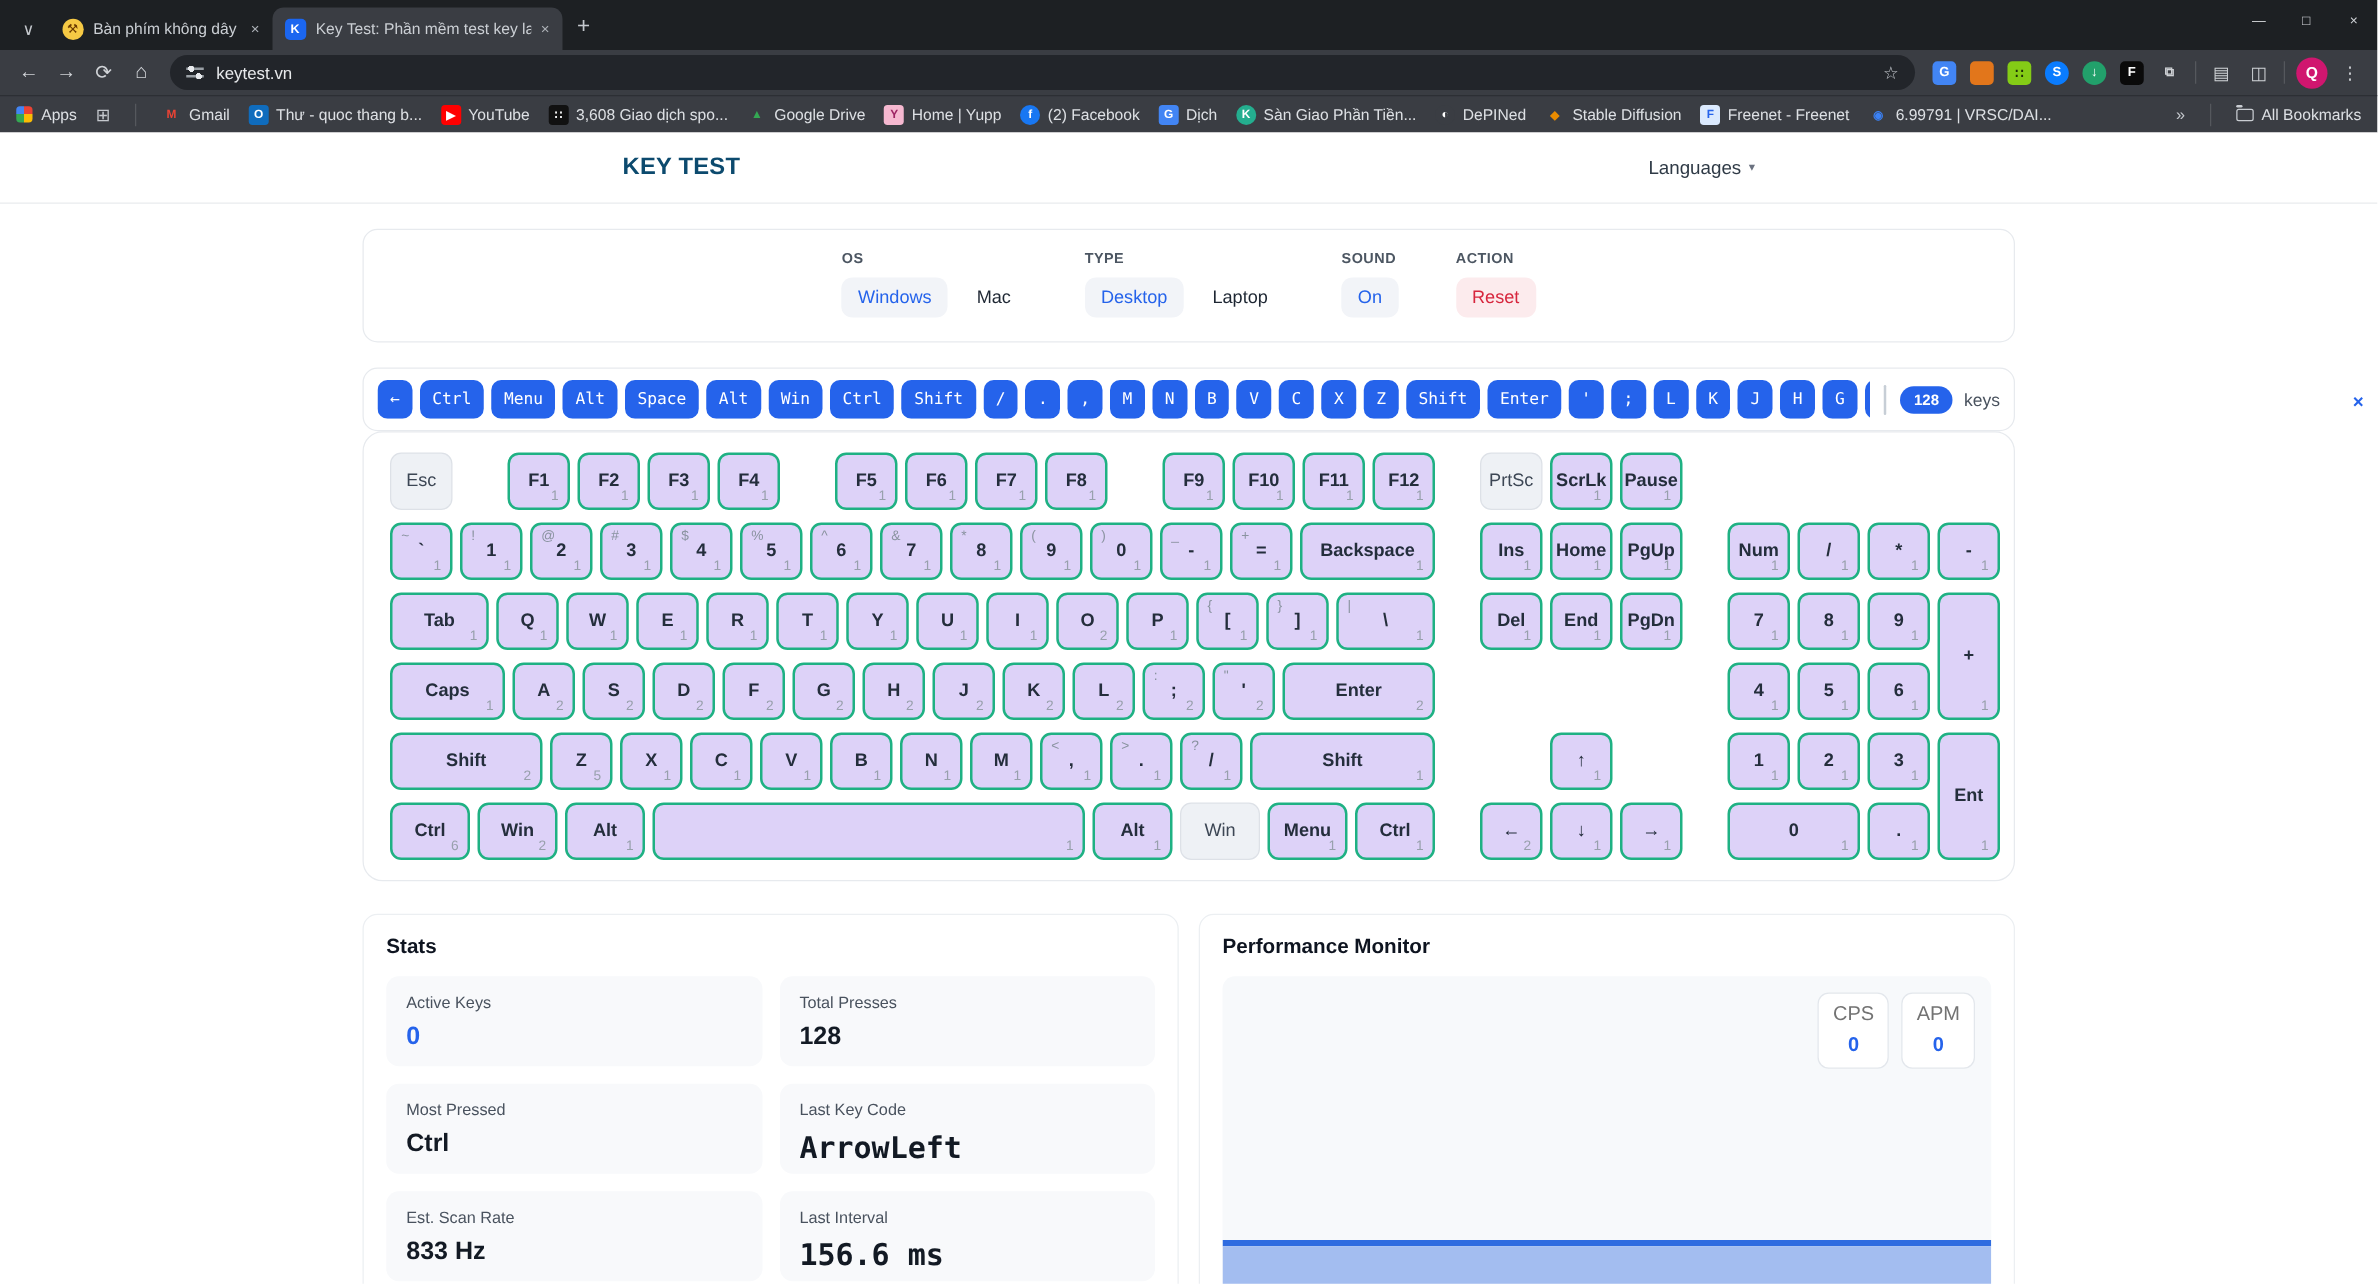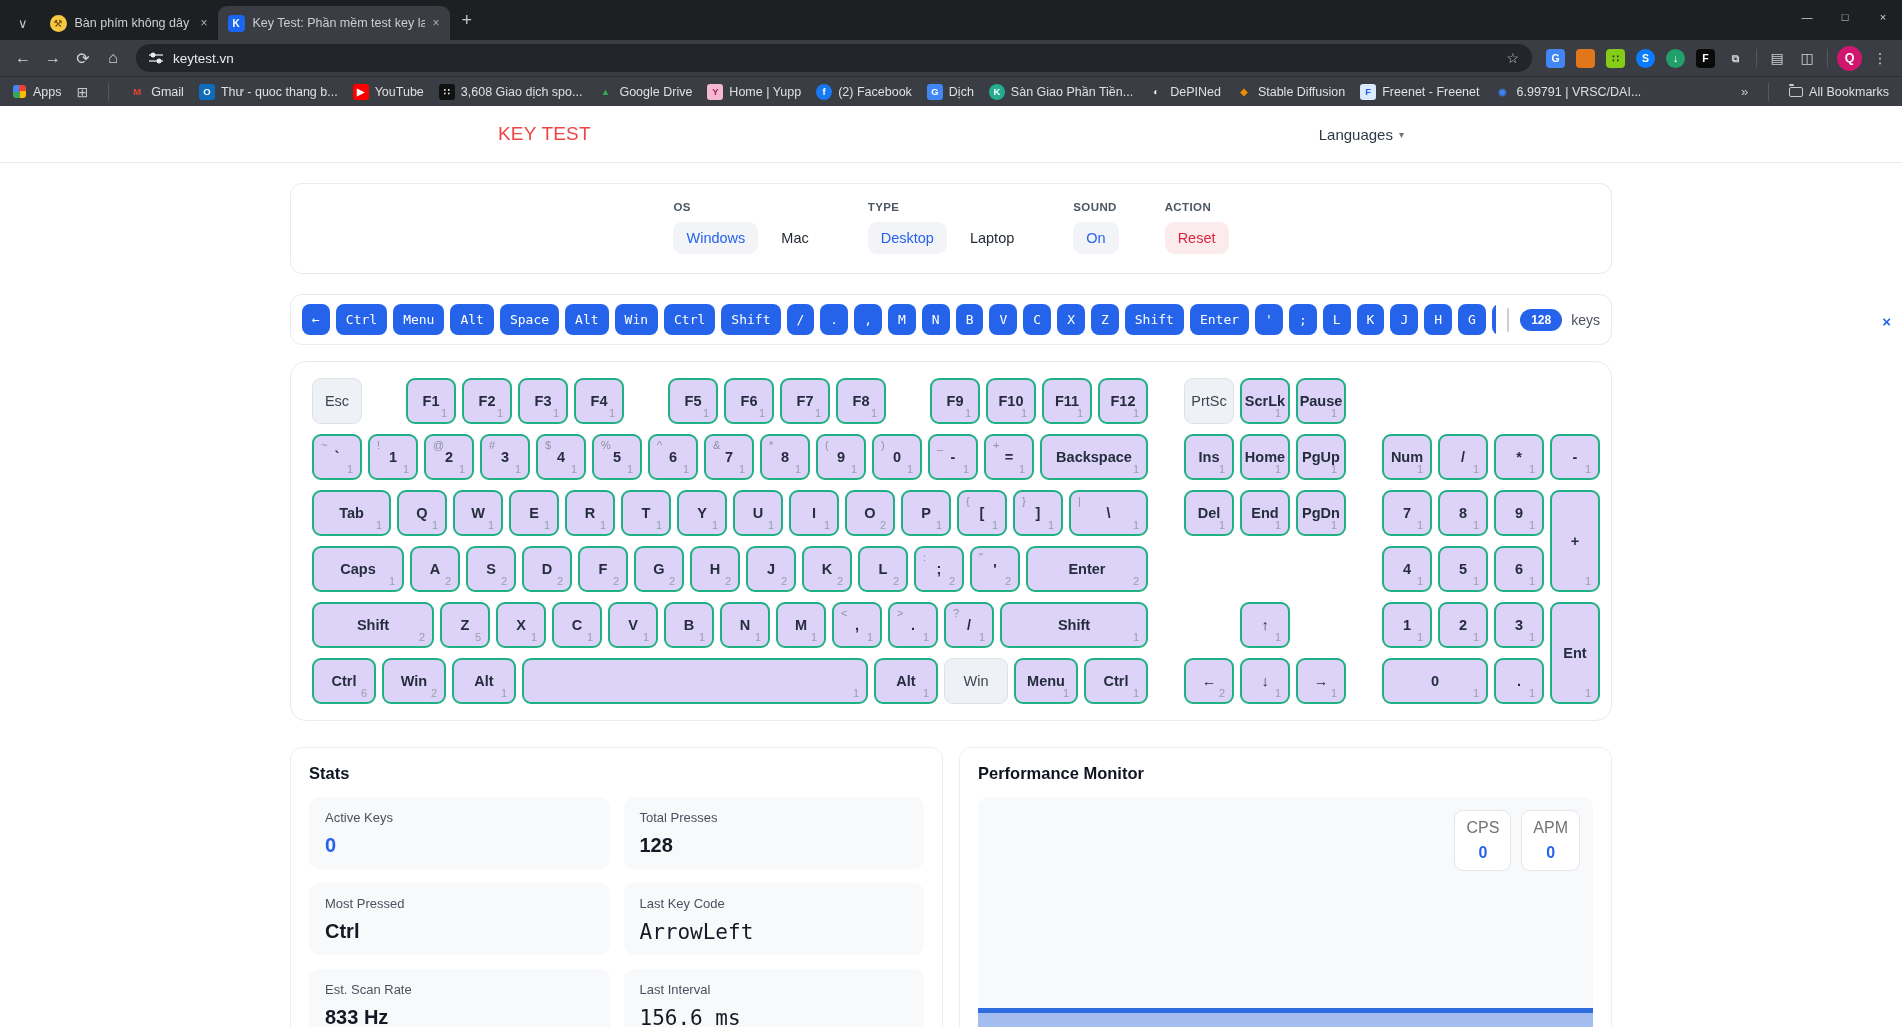--- a/index.html
+++ b/index.html
@@ -46,40 +46,40 @@
 .bmi{width:16px;height:16px;border-radius:3px;display:inline-flex;align-items:center;justify-content:center;font-size:9.5px;font-weight:700;flex:none}
 .bspacer{flex:1}
 .chev{color:#c4c8cd;font-size:13px}
 .folder-icon{width:14px;height:10px;border:1.5px solid #c9cdd2;border-radius:2px;position:relative;flex:none;margin-top:1px}
 .folder-icon::before{content:"";position:absolute;top:-4px;left:-1px;width:5px;height:2px;background:#c9cdd2;border-radius:1px}
 
 
 .page{background:#fff;position:relative;height:921px}
 .phead{height:57px;border-bottom:1px solid #e9ebee;display:flex;align-items:center}
 .phead-inner{width:906px;margin:0 auto;display:flex;align-items:center;justify-content:space-between}
-.ptitle{font-size:19px;font-weight:400;letter-spacing:.2px;color:#ef4444}
+.ptitle{font-size:19px;font-weight:700;letter-spacing:.2px;color:#0c4a6e}
 .lang{font-size:15px;color:#2f3a46;display:flex;align-items:center;gap:6px;cursor:pointer}
 .lang .caret{font-size:10px;color:#6b7280}
 
 .container{width:1322px;margin:0 auto;position:relative}
 .panel{border:1px solid #e7eaee;border-radius:12px;background:#fff}
 .settings{margin-top:20px;padding:17px 20px 19px;display:flex;justify-content:center;gap:46px}
 .slabel{font-size:11.5px;font-weight:700;color:#4c5662;letter-spacing:.4px;margin-bottom:9px}
 .sopts{display:flex;gap:10px;align-items:center}
 .sbtn{border:none;background:transparent;font-family:inherit;font-size:14.5px;color:#1e2733;padding:8px 13px;border-radius:9px;cursor:pointer}
 .sbtn.active{background:#f2f4f8;color:#2563eb}
 .sbtn.danger{background:#fcebed;color:#d7263d}
 
 .chipsbar{margin-top:20px;padding:9px 11px;display:flex;align-items:center;gap:6px;overflow:hidden}
 .chip{font-family:"DejaVu Sans Mono",monospace;font-size:13px;background:#2563eb;color:#fff;border-radius:8px;padding:9px 10px;line-height:1;flex:none}
 .cdiv{width:2px;height:24px;background:#c7ced6;margin:0 5px;border-radius:1px;flex:none}
 .count-badge{background:#2563eb;color:#fff;font-size:12px;font-weight:700;padding:4px 11px;border-radius:999px;flex:none}
 .kunit{font-size:14px;color:#49525e;margin-left:3px;flex:none}
 
-.kbpanel{margin-top:16px;border-radius:16px;padding:16px 21px;display:flex;align-items:flex-start}
+.kbpanel{border-radius:16px;padding:16px 21px;display:flex;align-items:flex-start}
 .kmain{width:836px}
 .krow{display:flex;gap:6px;height:46px;margin-bottom:10px}
 .krow:last-child{margin-bottom:0}
 .kspacer{flex:1}
 .key{width:50px;height:100%;position:relative;border-radius:9px;display:flex;align-items:center;justify-content:center;flex:none;cursor:pointer}
 .key.pressed{background:#ddd2f8;border:2px solid #1fb183}
 .key.up{background:#eef1f5;border:1px solid #dde1e7}
 .kl{font-size:14.5px;font-weight:600;color:#242e3c}
 .key.up .kl{color:#3c4654;font-weight:500}
 .ks{position:absolute;top:3px;left:7px;font-size:11px;color:#8a93a0;font-weight:500}
@@ -90,21 +90,21 @@
 .kempty{visibility:hidden}
 
 .statsrow{margin-top:26px;display:flex;gap:16px;align-items:flex-start}
 .spanel{flex:1;padding:16px 18px;border:1px solid #eceff2;border-radius:12px;background:#fff}
 .shead{font-size:16.5px;font-weight:700;color:#0e1420;margin-bottom:14px}
 .scards{display:grid;grid-template-columns:1fr 1fr;gap:14px}
 .scard{background:#f8f9fb;border-radius:10px;padding:13px 16px;height:72px}
 .sclabel{font-size:13px;color:#49525e;margin-bottom:9px}
 .scvalue{font-size:20px;font-weight:800;color:#131a24}
 .scvalue.accent{color:#2563eb}
-.scvalue.mono{font-family:"DejaVu Sans Mono",monospace;font-weight:400;font-size:21px}
+.scvalue.mono{font-family:"DejaVu Sans Mono",monospace;font-weight:700;font-size:24px}
 .chart{position:relative;background:#f7f9fb;border-radius:10px;height:320px;overflow:hidden}
 .badges{position:absolute;top:13px;right:13px;display:flex;gap:10px}
 .badge{background:#fff;border:1px solid #e3e7ec;border-radius:9px;padding:8px 11px;text-align:center;min-width:46px}
 .blabel{font-size:16px;color:#737373}
 .bval{font-size:16px;font-weight:700;color:#2563eb;margin-top:7px}
 .chart-line{position:absolute;left:0;right:0;top:211px;height:5px;background:#2f6ce0}
 .chart-fill{position:absolute;left:0;right:0;top:216px;bottom:0;background:#a3bdf0}
 .float-close{position:absolute;right:11px;top:207px;color:#2563eb;font-size:15px;font-weight:700;cursor:pointer}
 </style>
 </head>

